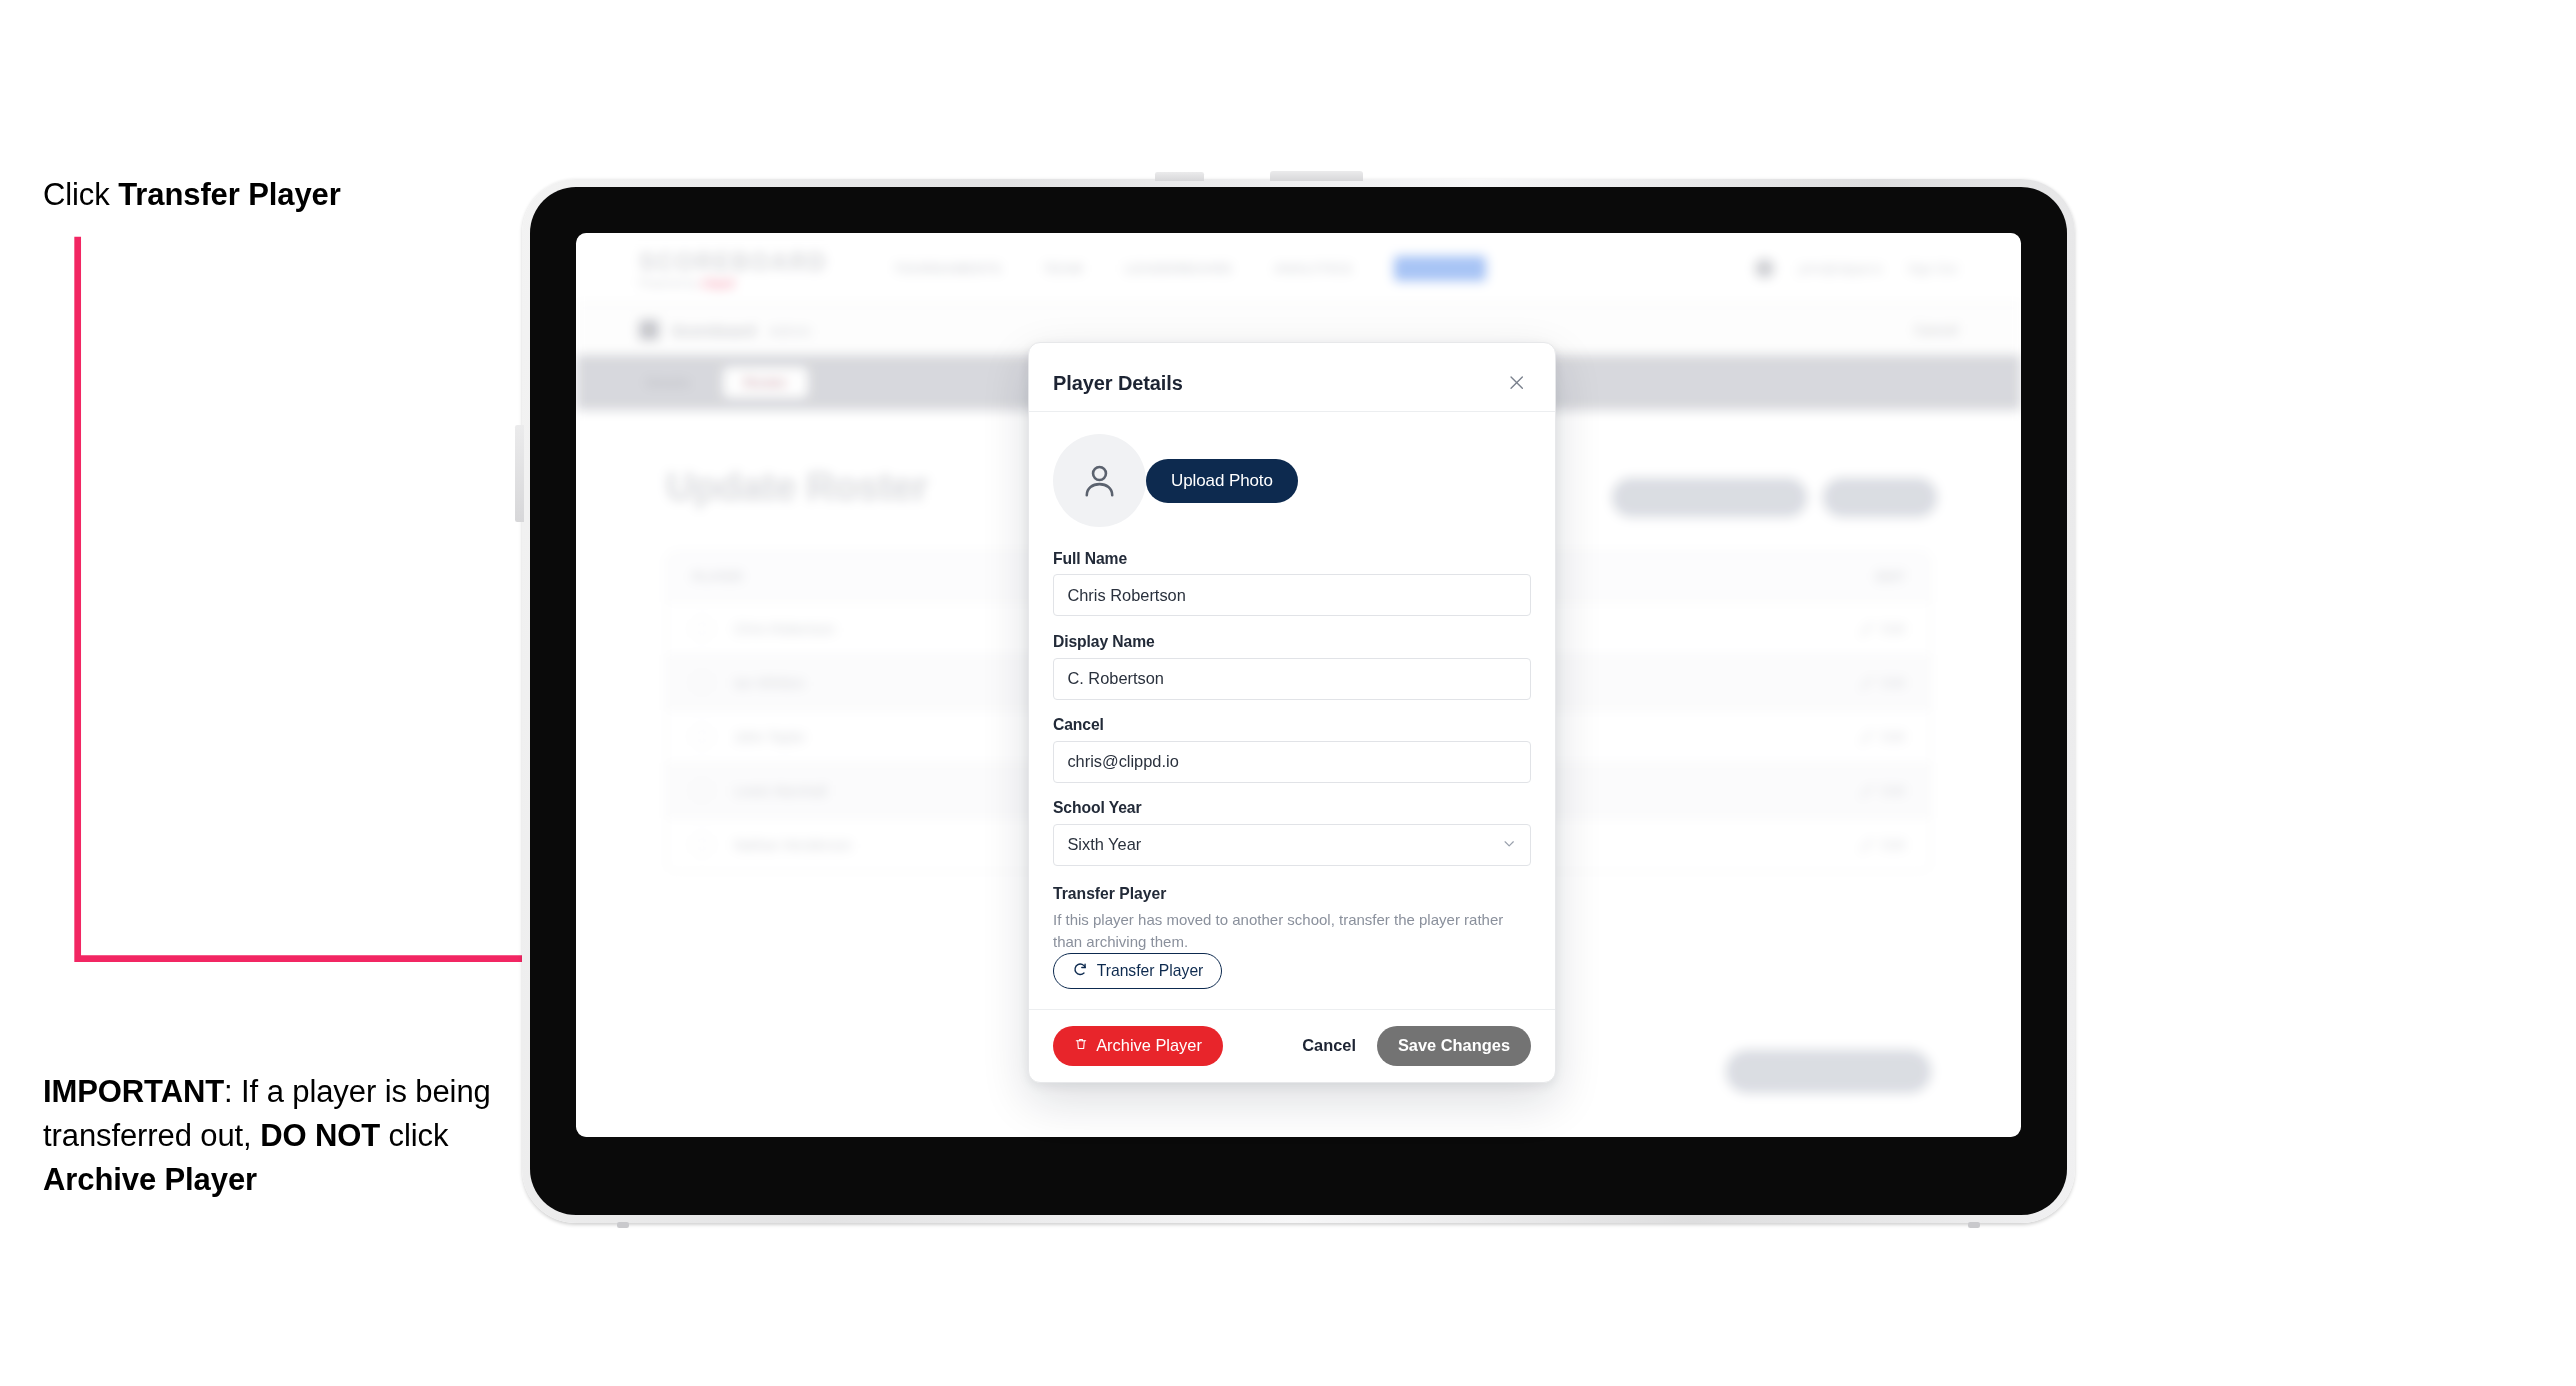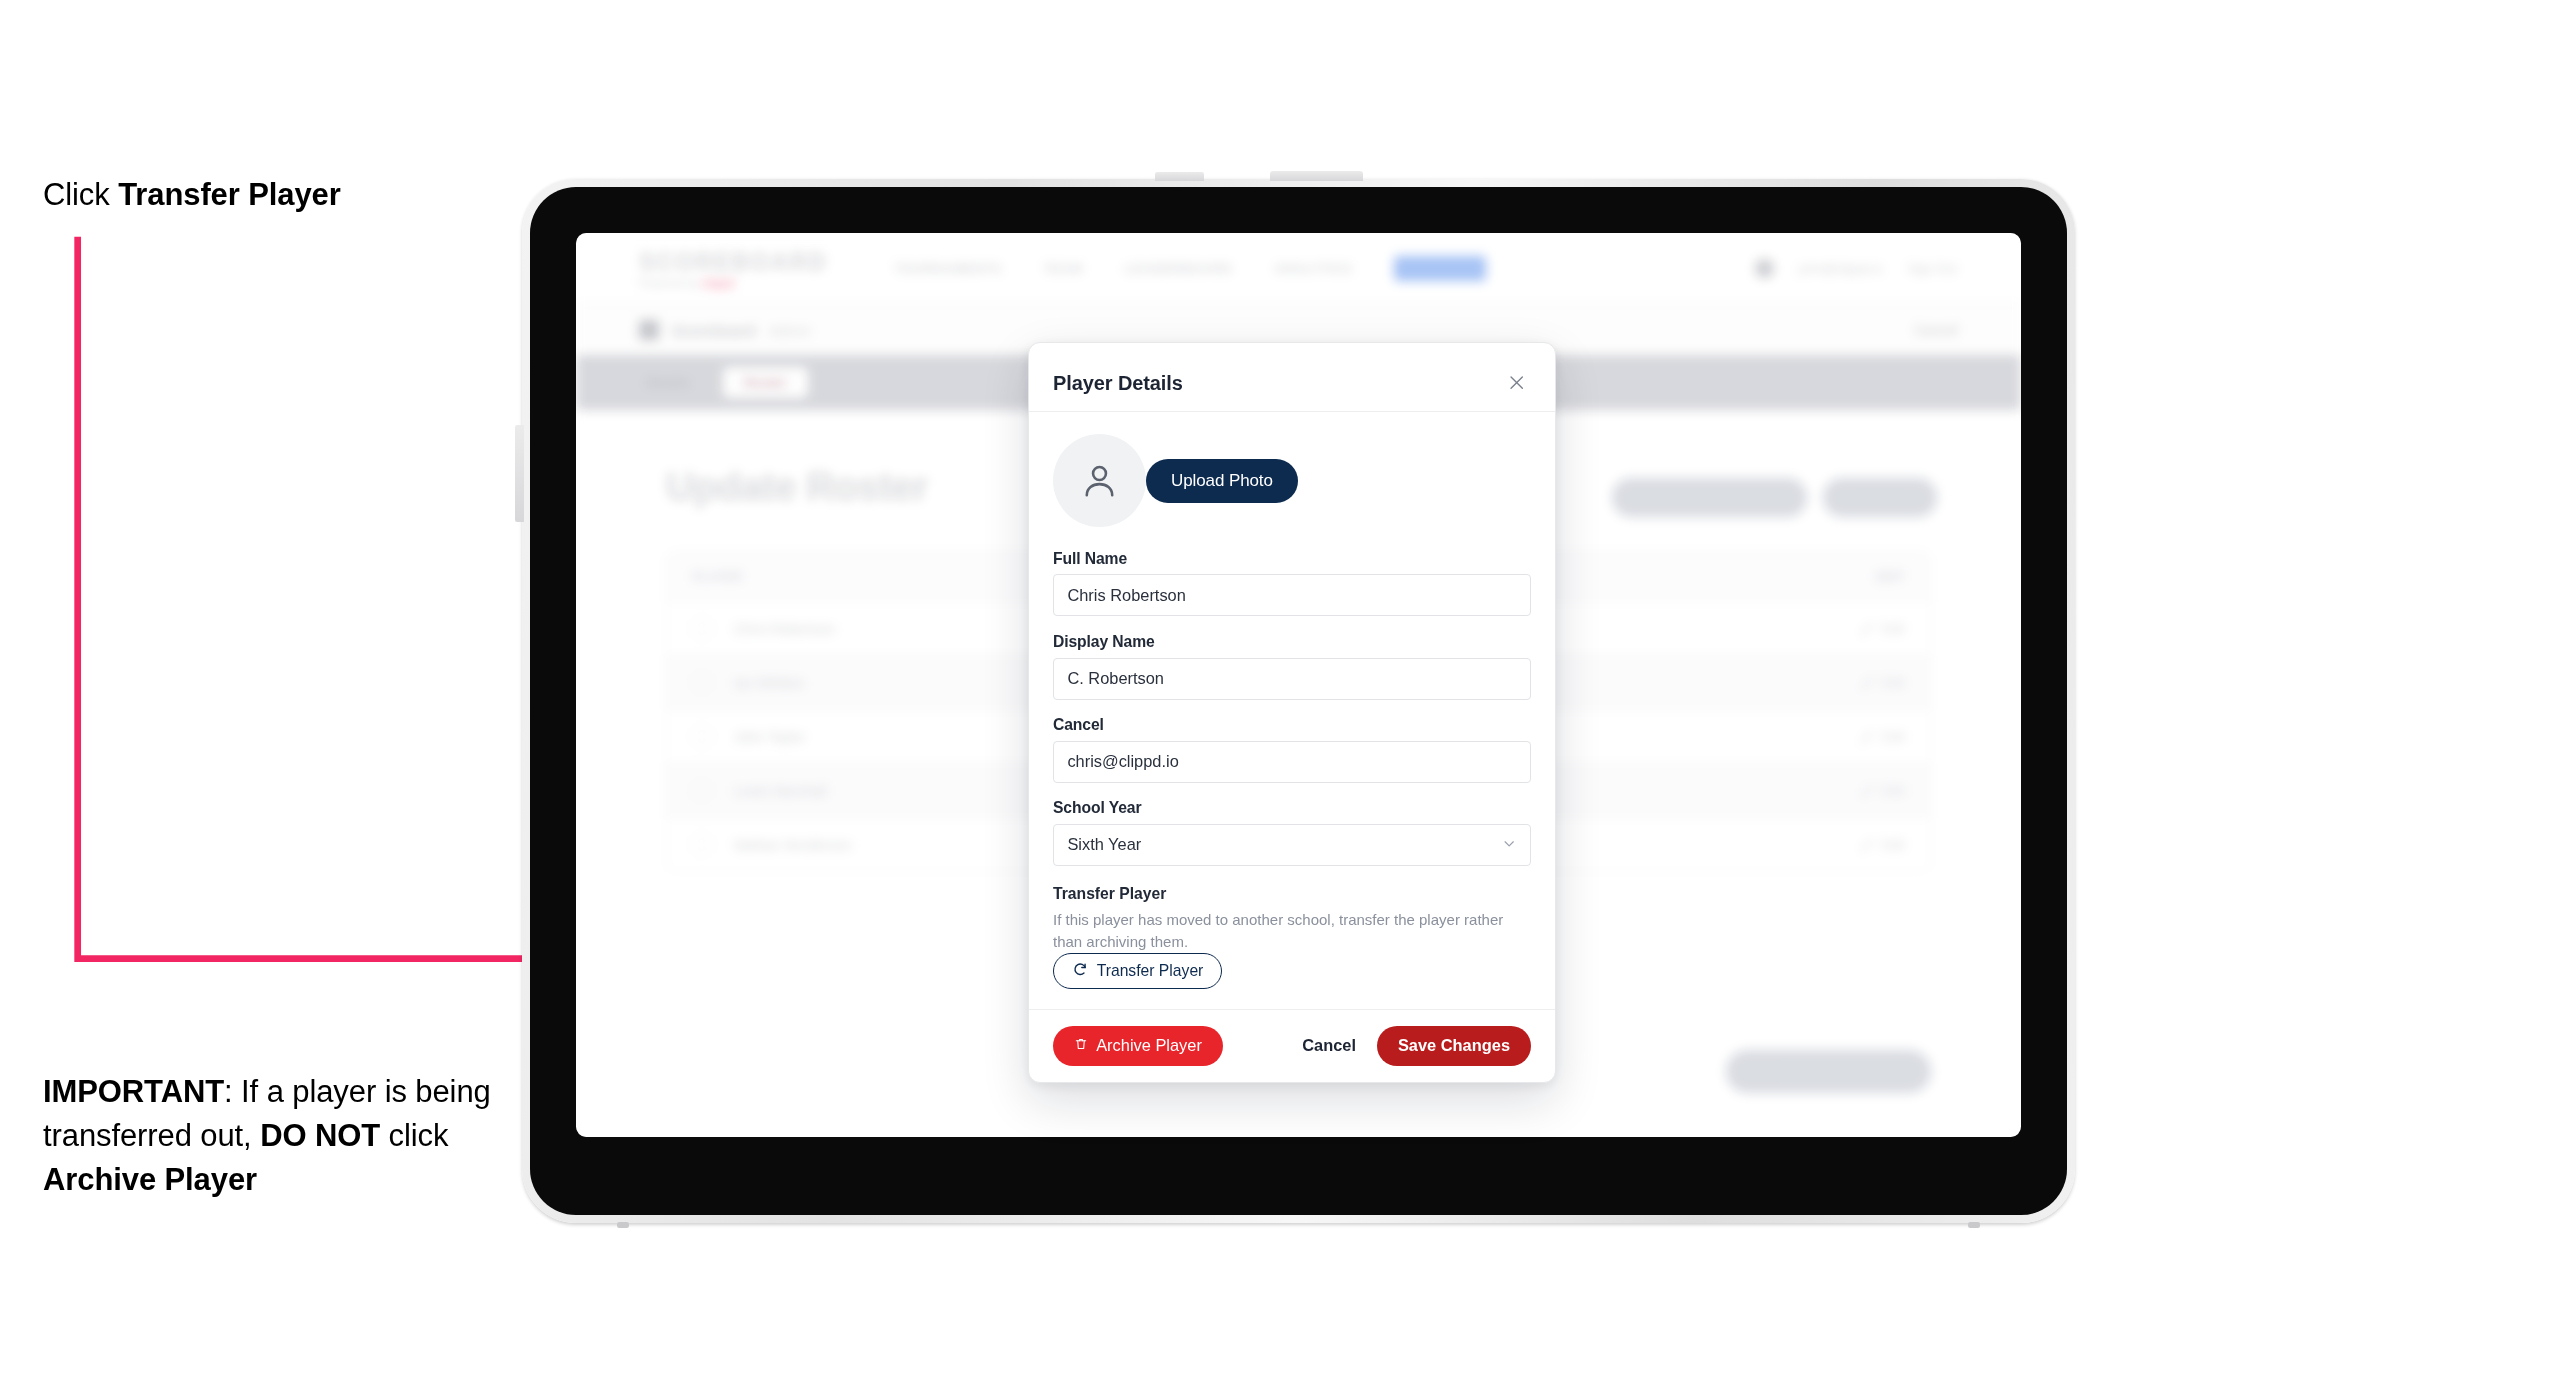--- a/index.html
+++ b/index.html
@@ -199,21 +199,21 @@
     background:#e8252b; color:#fff; border:none; border-radius:745px;
     padding: 10.4px 21px; font-size:16.4px; font-weight:500; cursor:pointer;
     font-family:"Liberation Sans", sans-serif;
   }
   .btn-cancel {
     margin-left:auto; background:transparent; border:none;
     font-size: 16.4px; color:#1d2433; font-weight:600; cursor:pointer;
     padding: 10.4px 9px; font-family:"Liberation Sans", sans-serif;
   }
   .btn-save {
-    background:#b91c1c; color:#fff; border:none; border-radius:745px;
+    background:#737373; color:#fff; border:none; border-radius:745px;
     padding: 10.4px 21px; font-size:16.4px; font-weight:600; cursor:pointer;
     font-family:"Liberation Sans", sans-serif;
   }
 </style>
 </head>
 <body>
 
 <div id="root">
 
   <div class="anno-text" id="anno-top">

